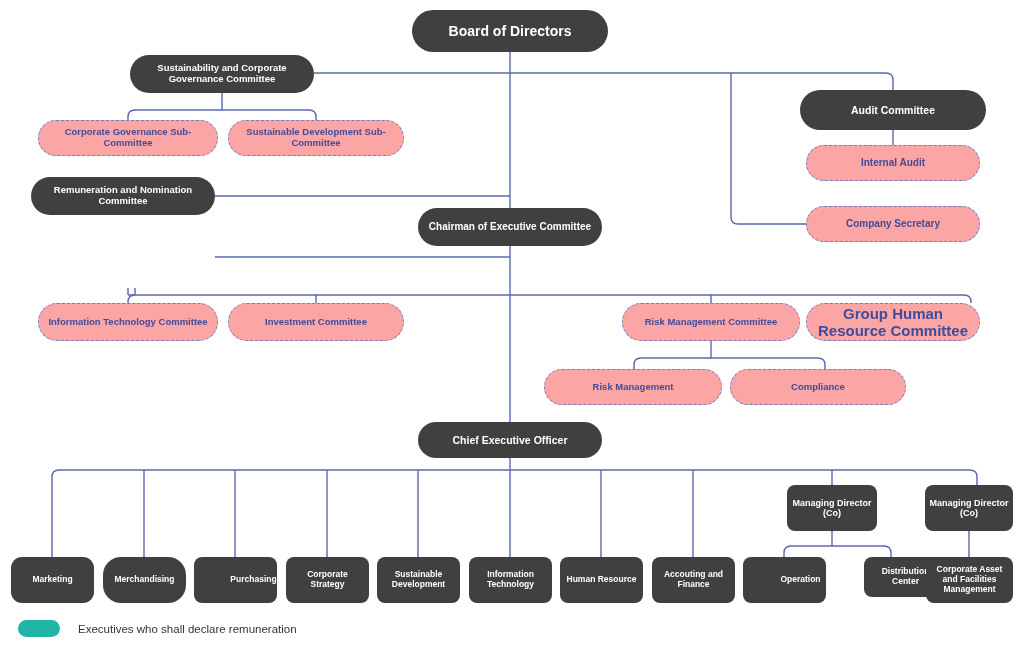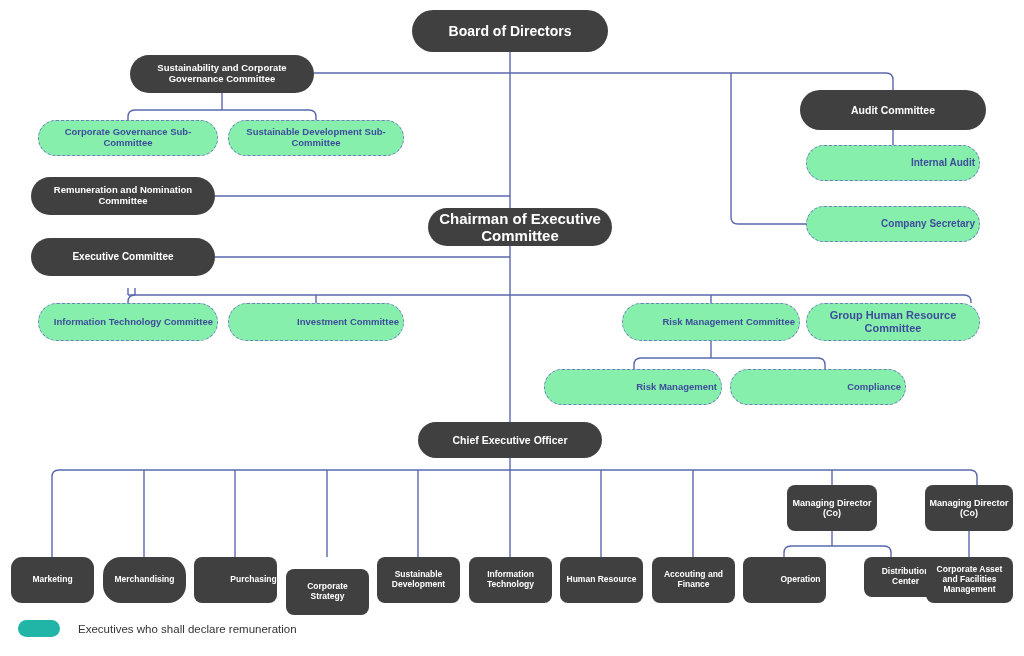--- a/index.html
+++ b/index.html
@@ -24,26 +24,25 @@
 
   
   .solid{
     background:#404040;
     color:#ffffff;
     font-weight:bold;
     border-radius:22px;
   }
   
   .dashed{
-    background:#86efac;
+    background:#fca5a5;
     color:#3f4c9c;
     font-weight:bold;
     border:1.5px dashed #737cc0;
     border-radius:22px;
-    justify-content:flex-end;
   }
   .r8{border-radius:8px;}
 
   .legend{
     position:absolute;
     display:flex;align-items:center;
     z-index:4;
   }
   .legend-swatch{
     width:42px;height:17px;
@@ -155,41 +154,38 @@
   </div>
 
   <div class="node dashed" style="left:806px;top:206px;width:174px;height:36px;font-size:10px;">
     <span>Company Secretary</span>
   </div>
 
   <div class="node solid" style="left:31px;top:177px;width:184px;height:38px;font-size:9.5px;">
     <span>Remuneration and Nomination Committee</span>
   </div>
 
-  <div class="node solid" style="left:428px;top:208px;width:184px;height:38px;font-size:15px;">
+  <div class="node solid" style="left:418px;top:208px;width:184px;height:38px;font-size:10px;">
     <span>Chairman of Executive Committee</span>
   </div>
 
-  <div class="node solid" style="left:31px;top:238px;width:184px;height:38px;font-size:10px;">
-    <span>Executive Committee</span>
-  </div>
 
   <div class="node dashed" style="left:38px;top:303px;width:180px;height:38px;font-size:9.5px;">
     <span>Information Technology Committee</span>
   </div>
 
   <div class="node dashed" style="left:228px;top:303px;width:176px;height:38px;font-size:9.5px;">
     <span>Investment Committee</span>
   </div>
 
   <div class="node dashed" style="left:622px;top:303px;width:178px;height:38px;font-size:9.5px;">
     <span>Risk Management Committee</span>
   </div>
 
-  <div class="node dashed" style="left:806px;top:303px;width:174px;height:38px;font-size:11px;">
+  <div class="node dashed" style="left:806px;top:303px;width:174px;height:38px;font-size:15px;">
     <span>Group Human Resource Committee</span>
   </div>
 
   <div class="node dashed" style="left:544px;top:369px;width:178px;height:36px;font-size:9.5px;">
     <span>Risk Management</span>
   </div>
 
   <div class="node dashed" style="left:730px;top:369px;width:176px;height:36px;font-size:9.5px;">
     <span>Compliance</span>
   </div>
@@ -211,21 +207,21 @@
   </div>
 
   <div class="node solid r8" style="left:103px;top:557px;width:83px;height:46px;font-size:8.5px;border-radius:18px;">
     <span>Merchandising</span>
   </div>
 
   <div class="node solid r8" style="left:194px;top:557px;width:83px;height:46px;font-size:8.5px;padding-left:36px;">
     <span>Purchasing</span>
   </div>
 
-  <div class="node solid r8" style="left:286px;top:557px;width:83px;height:46px;font-size:8.5px;margin-top:12px;">
+  <div class="node solid r8" style="left:286px;top:557px;width:83px;height:46px;font-size:8.5px;">
     <span>Corporate Strategy</span>
   </div>
 
   <div class="node solid r8" style="left:377px;top:557px;width:83px;height:46px;font-size:8.5px;">
     <span>Sustainable Development</span>
   </div>
 
   <div class="node solid r8" style="left:469px;top:557px;width:83px;height:46px;font-size:8.5px;">
     <span>Information Technology</span>
   </div>

